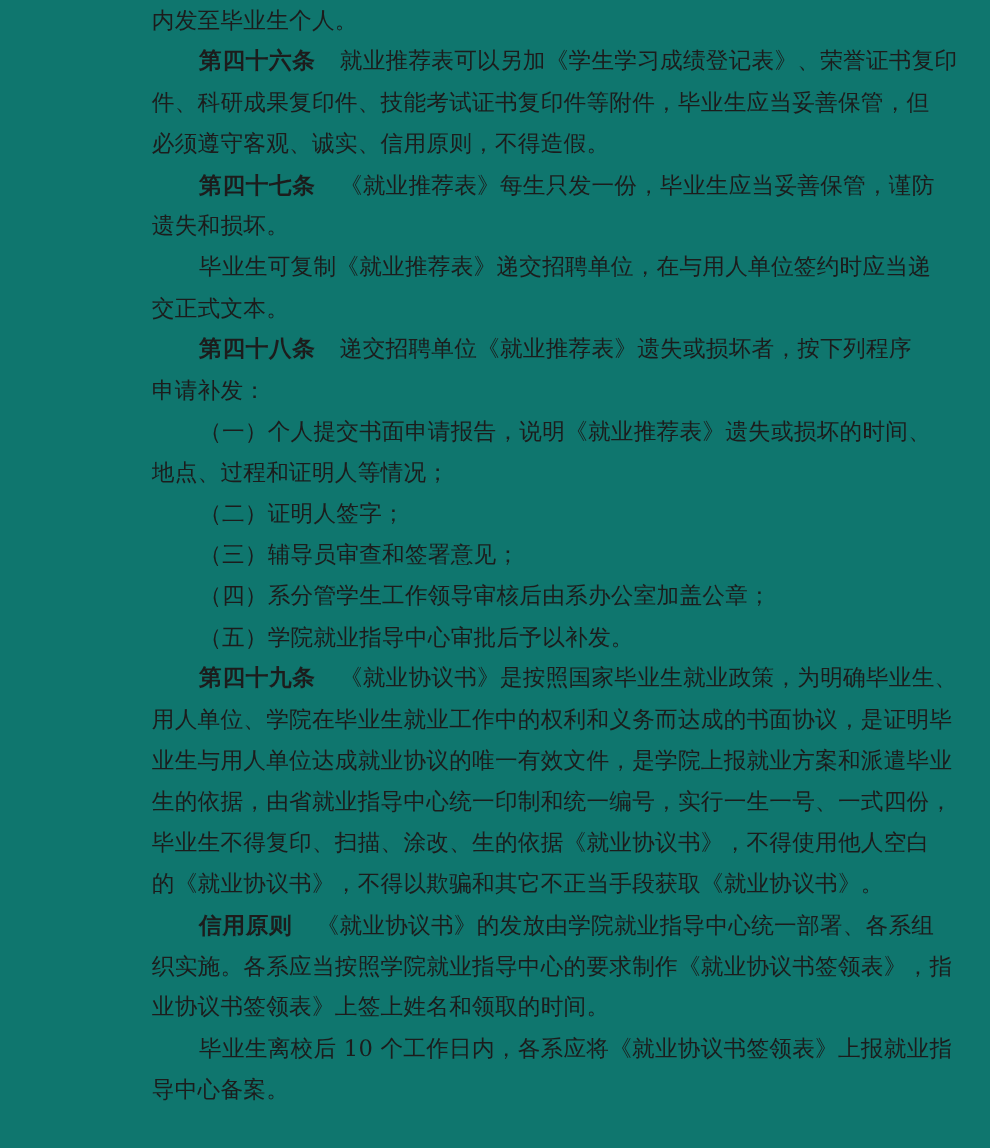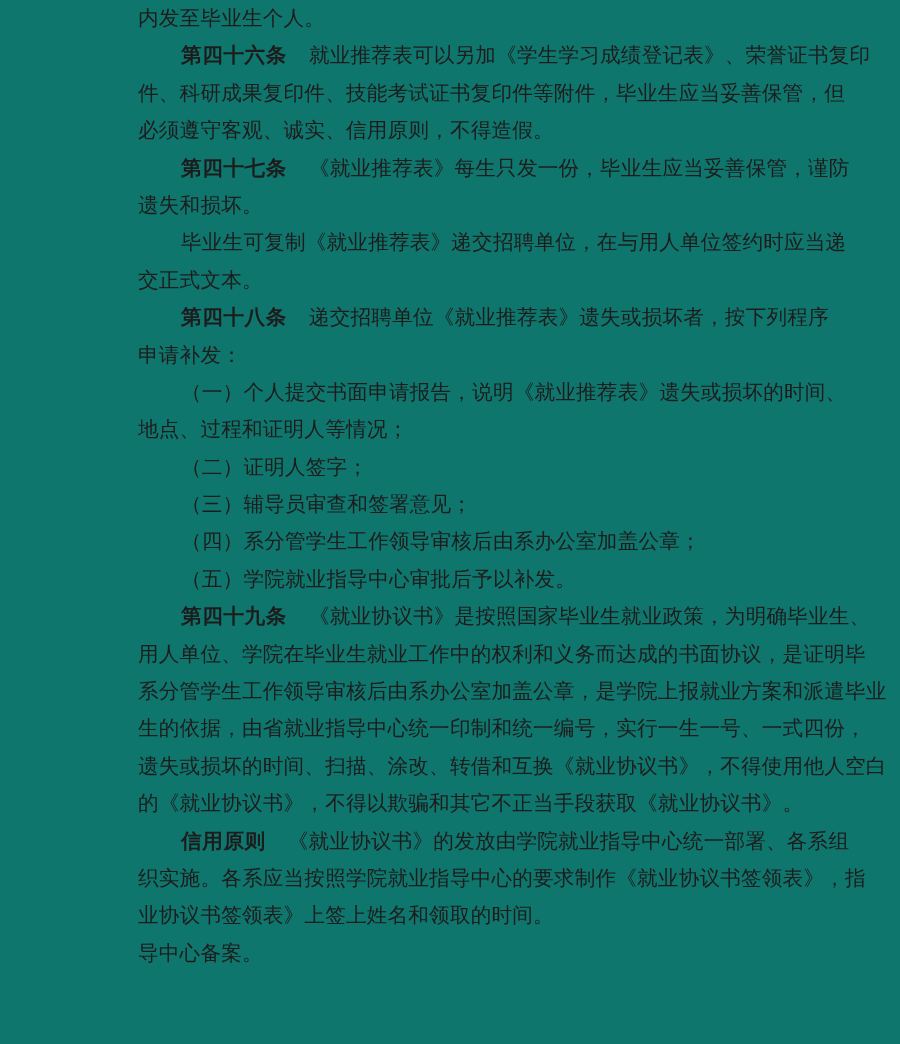--- a/index.html
+++ b/index.html
@@ -76,22 +76,23 @@
       <div class="line indent"><span class="artno">第四十八条</span><span class="gap"></span><span>递交招聘单位《就业推荐表》遗失或损坏者，按下列程序</span></div>
       <div class="line cont"><span>申请补发：</span></div>
       <div class="line listitem"><span>（一）个人提交书面申请报告，说明《就业推荐表》遗失或损坏的时间、</span></div>
       <div class="line cont"><span>地点、过程和证明人等情况；</span></div>
       <div class="line listitem"><span>（二）证明人签字；</span></div>
       <div class="line listitem"><span>（三）辅导员审查和签署意见；</span></div>
       <div class="line listitem"><span>（四）系分管学生工作领导审核后由系办公室加盖公章；</span></div>
       <div class="line listitem"><span>（五）学院就业指导中心审批后予以补发。</span></div>
       <div class="line indent"><span class="artno">第四十九条</span><span class="gap"></span><span>《就业协议书》是按照国家毕业生就业政策，为明确毕业生、</span></div>
       <div class="line cont"><span>用人单位、学院在毕业生就业工作中的权利和义务而达成的书面协议，是证明毕</span></div>
-      <div class="line cont"><span>系分管学生工作领导审核后由系办公室加盖公章，是学院上报就业方案和派遣毕业</span></div>
+      <div class="line cont"><span>业生与用人单位达成就业协议的唯一有效文件，是学院上报就业方案和派遣毕业</span></div>
       <div class="line cont"><span>生的依据，由省就业指导中心统一印制和统一编号，实行一生一号、一式四份，</span></div>
-      <div class="line cont"><span>遗失或损坏的时间、扫描、涂改、转借和互换《就业协议书》，不得使用他人空白</span></div>
+      <div class="line cont"><span>毕业生不得复印、扫描、涂改、生的依据《就业协议书》，不得使用他人空白</span></div>
       <div class="line cont"><span>的《就业协议书》，不得以欺骗和其它不正当手段获取《就业协议书》。</span></div>
       <div class="line indent"><span class="artno">信用原则</span><span class="gap"></span><span>《就业协议书》的发放由学院就业指导中心统一部署、各系组</span></div>
       <div class="line cont"><span>织实施。各系应当按照学院就业指导中心的要求制作《就业协议书签领表》，指</span></div>
       <div class="line cont"><span>业协议书签领表》上签上姓名和领取的时间。</span></div>
+      <div class="line indent"><span>毕业生离校后 10 个工作日内，各系应将《就业协议书签领表》上报就业指</span></div>
       <div class="line cont"><span>导中心备案。</span></div>
     </div>
 </div>
 
 </body></html>

